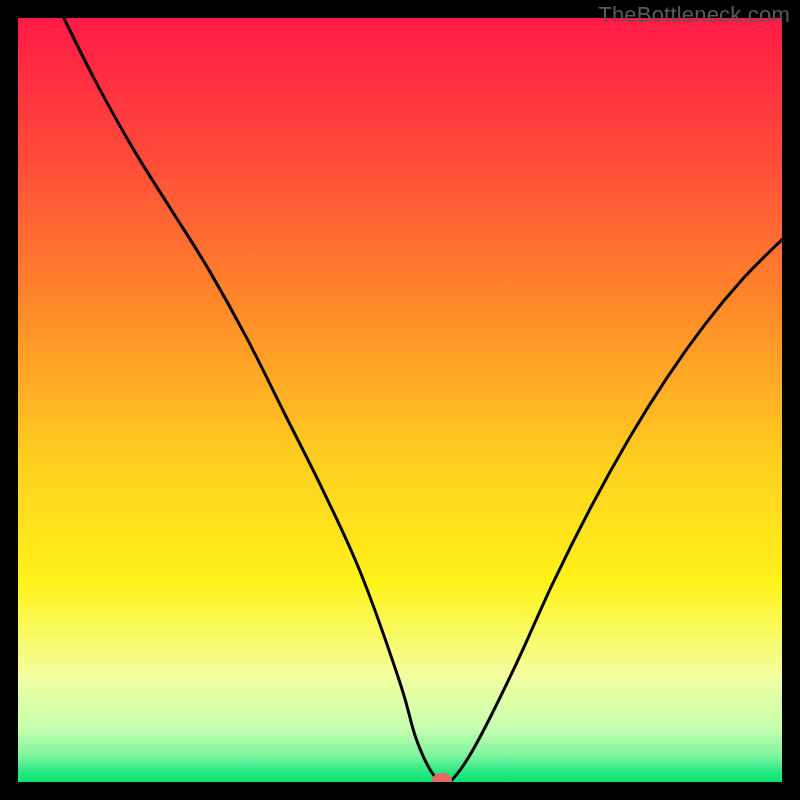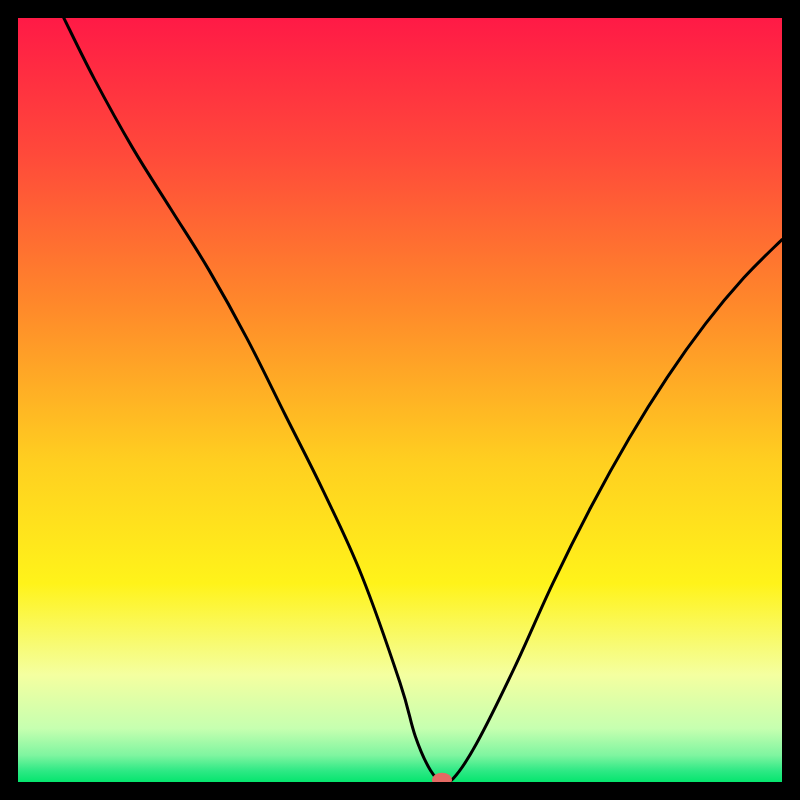--- a/index.html
+++ b/index.html
@@ -45,20 +45,21 @@
     height: 764px;
     z-index: 5;
     display: block;
   }
 </style>
 </head>
 <body>
 
 <div class="stage">
 
+  <div class="watermark">TheBottleneck.com</div>
 
   <svg class="main" viewBox="0 0 764 764" preserveAspectRatio="none">
     <defs>
       <linearGradient id="bg-grad" x1="0" y1="0" x2="0" y2="1">
 
       <stop offset="0%" stop-color="#ff1a46"></stop>
           <stop offset="18%" stop-color="#ff4a3a"></stop>
           <stop offset="38%" stop-color="#ff8a2a"></stop>
           <stop offset="57.99999999999999%" stop-color="#ffcf20"></stop>
           <stop offset="74%" stop-color="#fff31a"></stop>

